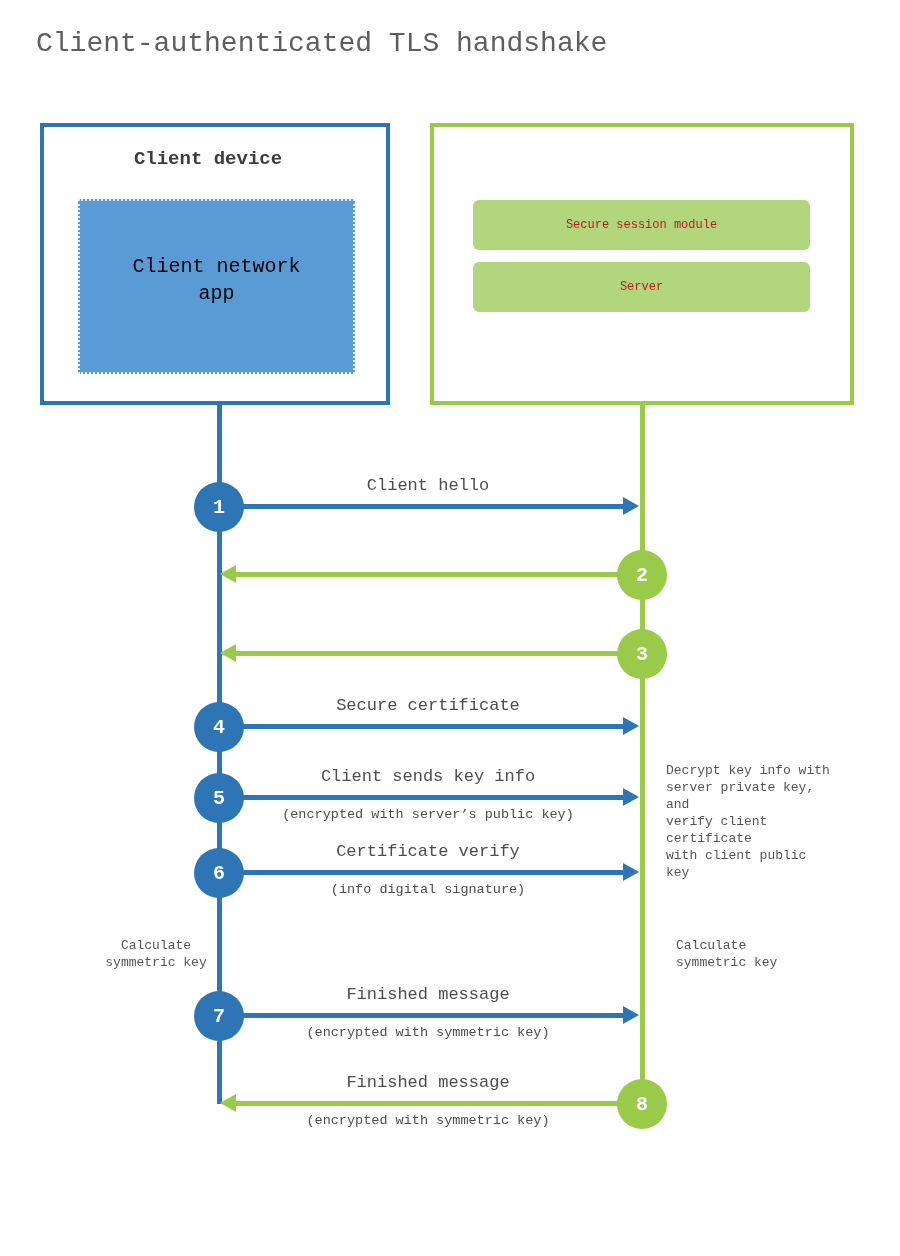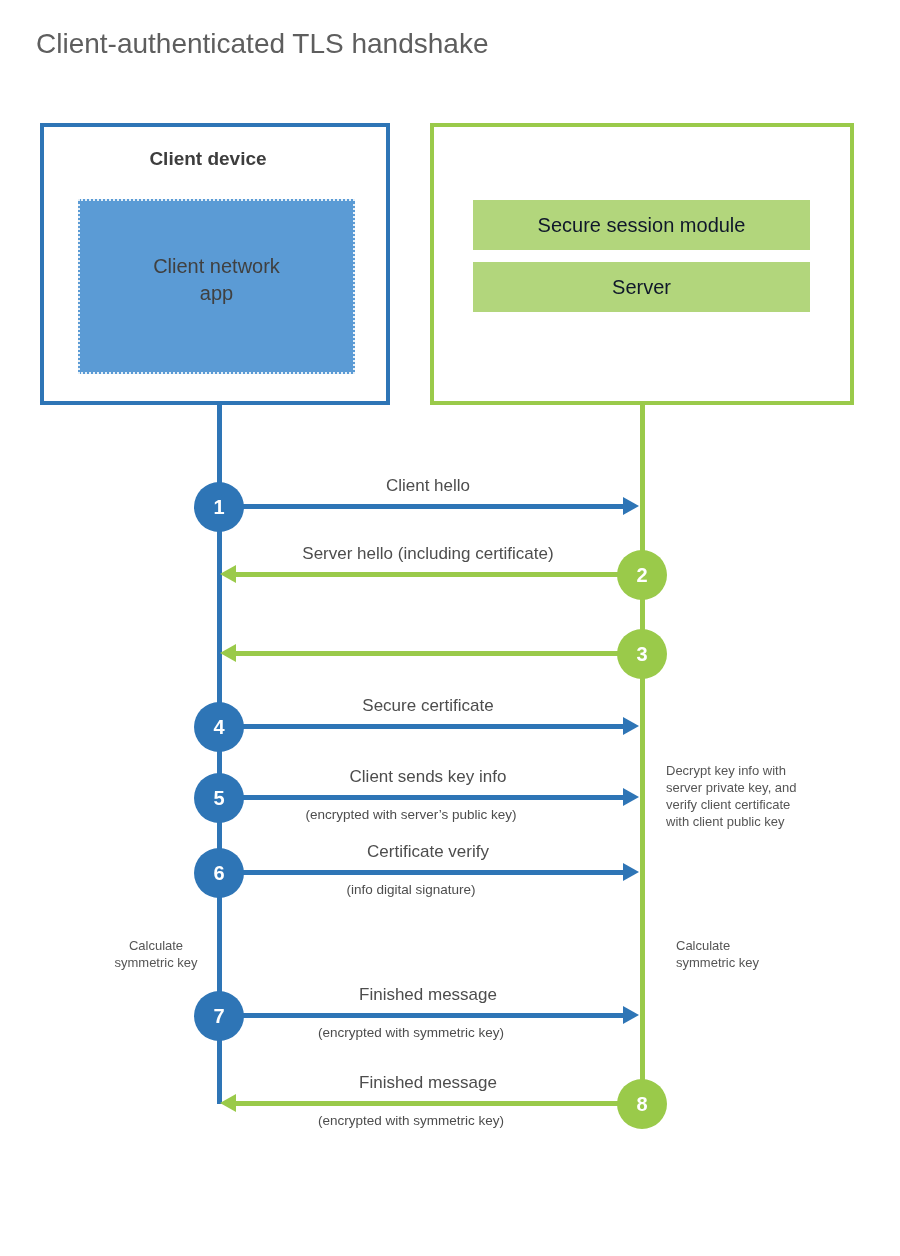--- a/index.html
+++ b/index.html
@@ -1,41 +1,41 @@
 <!DOCTYPE html>
 <html><head>
 <meta charset="utf-8">
 <style>
   html,body { margin:0; padding:0; background:#ffffff; }
   .canvas {
     position:relative; width:900px; height:1256px; background:#ffffff;
-    font-family:Liberation Sans, sans-serif; overflow:hidden;
+    font-family:Liberation Mono, monospace; overflow:hidden;
   }
   .page-title {
     position:absolute; left:36px; top:28px; margin:0;
     font-size:28px; font-weight:300; color:#5e5e5e;
   }
   .box { position:absolute; background:#ffffff; box-sizing:border-box; }
   .client-box { left:40px; top:123px; width:350px; height:282px; border:4px solid #2e75b6; }
   .server-box { left:430px; top:123px; width:424px; height:282px; border:4px solid #9aca4a; }
   .box-title {
     position:absolute; text-align:center; font-size:19px; font-weight:700; color:#3d3d3d;
   }
   .client-title { left:40px; top:148px; width:304px;margin-left:16px; }
   .server-title { left:430px; top:148px; width:424px; }
   .app-box {
     position:absolute; left:78px; top:199px; width:277px; height:175px;
     background:#5b9bd5; border:2px dotted rgba(255,255,255,0.85); box-sizing:border-box;
     display:flex; align-items:center; justify-content:center; text-align:center;
-    color:#404040; font-size:20px; line-height:27px; padding-bottom:14px;
+    color:#000000; font-size:20px; line-height:27px; padding-bottom:14px;
   }
   .bar {
     position:absolute; left:473px; width:337px; height:50px; background:#b2d67c;
     display:flex; align-items:center; justify-content:center;
-    color:#0f172a; font-size:20px;
+    color:#b91c1c; font-size:12px;border-radius:6px;
   }
   .bar-1 { top:200px; } .bar-2 { top:262px; } .bar-3 { top:323px; }
   .vline { position:absolute; width:5px; }
   .vline.blue  { left:217px; top:403px; height:701px; background:#2e75b6; }
   .vline.green { left:640px; top:403px; height:701px; background:#9aca4a; }
   .circle {
     position:absolute; width:50px; height:50px; border-radius:50%;
     display:flex; align-items:center; justify-content:center;
     color:#ffffff; font-weight:700; font-size:20px;
   }
@@ -52,21 +52,21 @@
   .arr.left::after {
     content:""; position:absolute; left:-15px; top:-7px; width:0; height:0;
     border-top:9px solid transparent; border-bottom:9px solid transparent;
     border-right:16px solid #9aca4a;
   }
   .msg-label {
     position:absolute; left:228px; width:400px; text-align:center;
     font-size:17px; color:#4d4d4d;
   }
   .msg-sub {
-    position:absolute; left:211px; width:400px; text-align:center;
+    position:absolute; left:228px; width:400px; text-align:center;
     font-size:13.5px; color:#4d4d4d;
   }
   .side-note {
     position:absolute; font-size:13px; color:#555555; line-height:17px;
   }
   .pre { white-space:pre-line; }
   .note-decrypt { left:666px; top:762px; width:170px; text-align:left; }
   .calc-left  { left:95px;  top:937px; width:122px; text-align:center; }
   .calc-right { left:676px; top:937px; width:122px; text-align:left; }
 </style>
@@ -86,21 +86,20 @@
   <div class="bar bar-1">Secure session module</div>
   <div class="bar bar-2">Server</div>
 
   <div class="vline blue"></div>
   <div class="vline green"></div>
 
   <div class="msg-label" style="top:476px">Client hello</div>
   <div class="arr blue right" style="left:240px; top:504px; width:384px"></div>
   <div class="circle blue" style="left:194px; top:482px">1</div>
 
-  <div class="msg-label" style="top:544px">Server hello (including certificate)</div>
   <div class="arr green left" style="left:235px; top:572px; width:383px"></div>
   <div class="circle green" style="left:617px; top:550px">2</div>
 
   <div class="arr green left" style="left:235px; top:651px; width:383px"></div>
   <div class="circle green" style="left:617px; top:629px">3</div>
 
   <div class="msg-label" style="top:696px">Secure certificate</div>
   <div class="arr blue right" style="left:240px; top:724px; width:384px"></div>
   <div class="circle blue" style="left:194px; top:702px">4</div>
 

